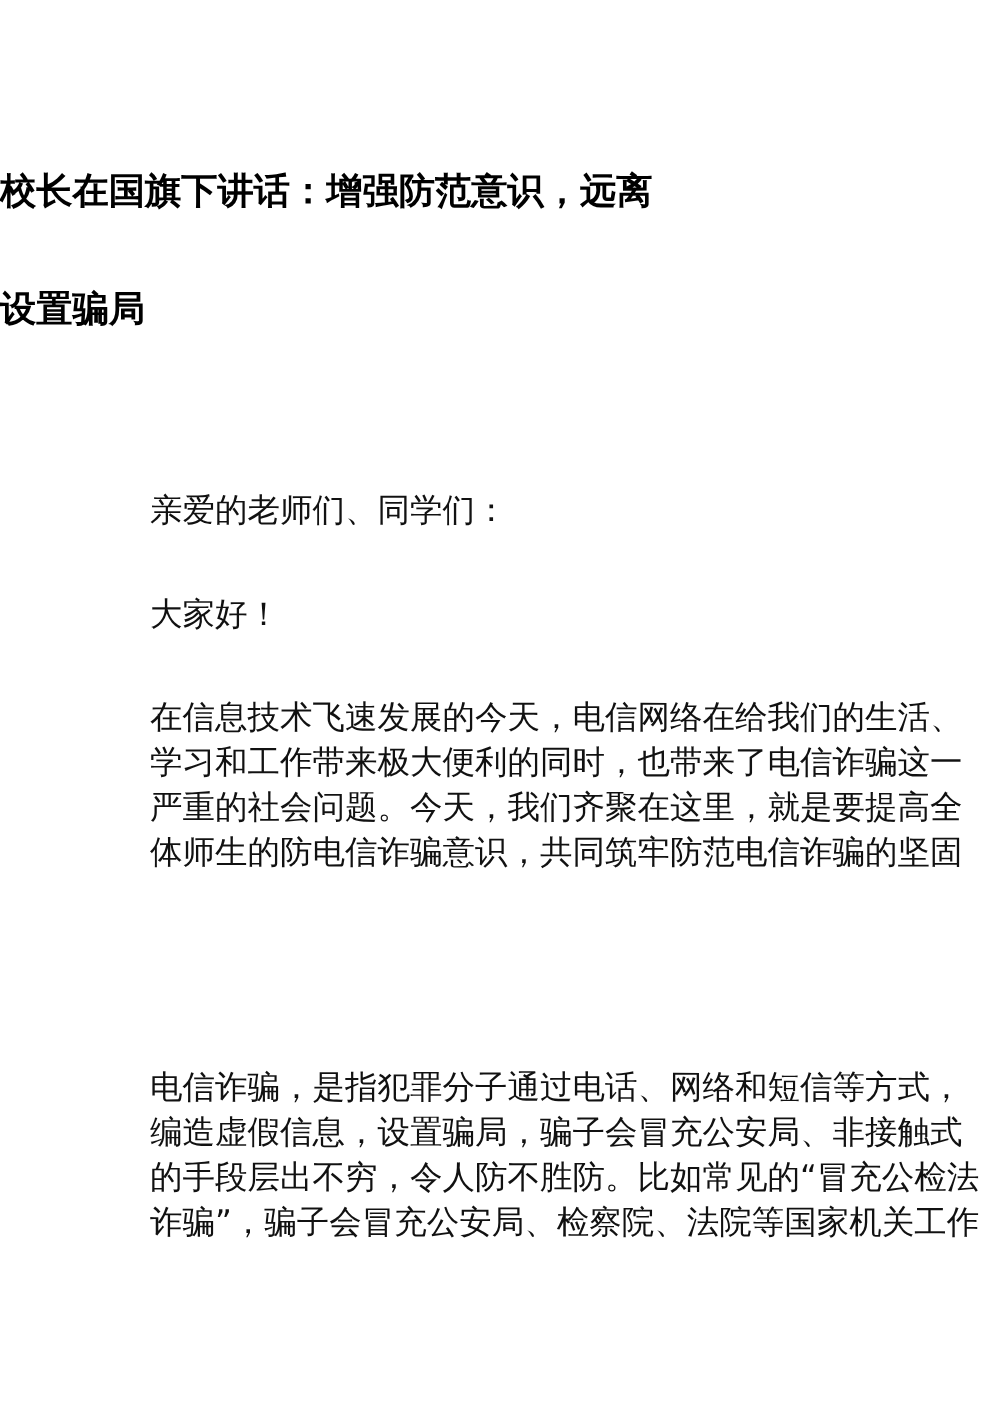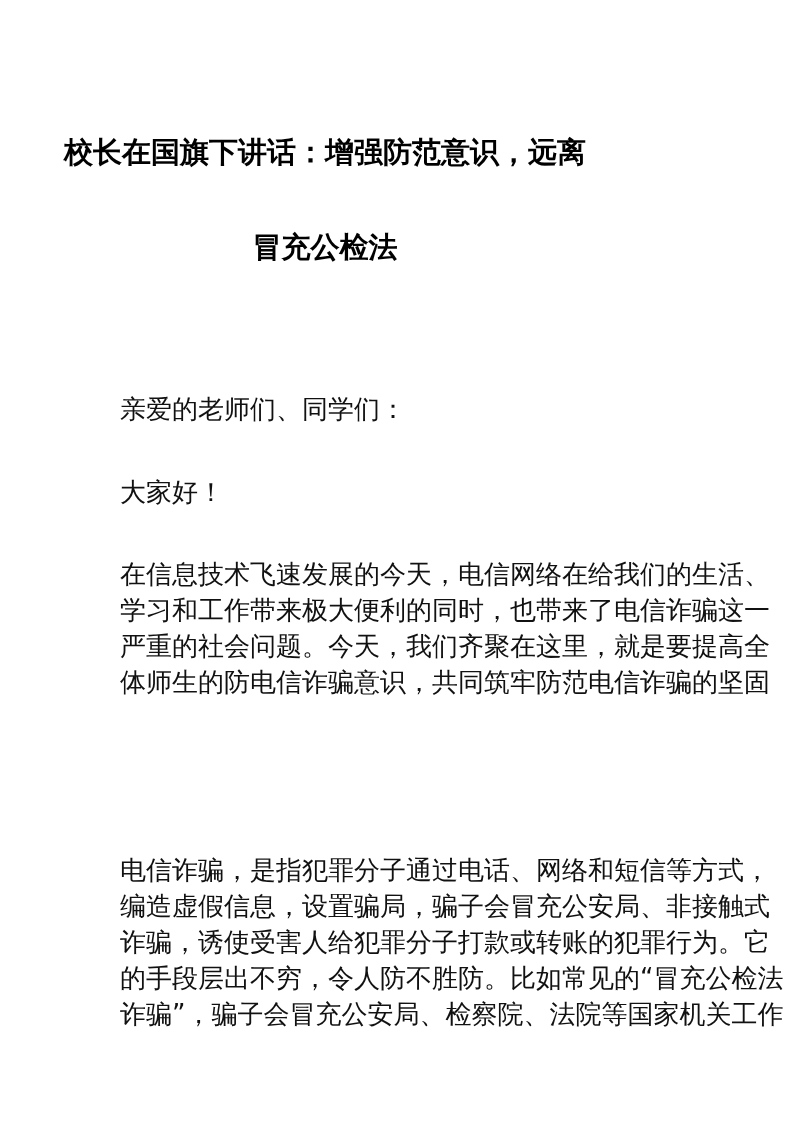--- a/index.html
+++ b/index.html
@@ -1,41 +1,40 @@
 <!DOCTYPE html>
 <html><head>
   <meta charset="utf-8">
   <style>
     html, body { margin: 0; padding: 0; background: #ffffff; }
     body { width: 793px; height: 1122px; overflow: hidden; position: relative;
       font-family: "DejaVu Sans", "Liberation Sans", sans-serif; color: #111111; }
-    .title { position: absolute; left: 0; width: 650px; text-align: center;
+    .title { position: absolute; left: 0; width: 650px; text-align: left;
       font-weight: bold; font-size: 29px; letter-spacing: 0px; color: #000; }
     .t1 { top: 133px; }
     .t2 { top: 228px; }
     .p { position: absolute; left: 120px; width: 560px; font-size: 26px; line-height: 36px; letter-spacing: 0px; }
     .line { display: block; white-space: nowrap; height: 36px; }
   </style>
 </head>
 <body>
 
 <div>
   <div class="title t1">校长在国旗下讲话：增强防范意识，远离</div>
-  <div class="title t2">冒充公检法</div>
+  <div class="title t2">设置骗局</div>
 
   <div class="p" style="top:391px;">亲爱的老师们、同学们：</div>
   <div class="p" style="top:474px;">大家好！</div>
 
   <div class="p" style="top:556px;">
     <span class="line">在信息技术飞速发展的今天，电信网络在给我们的生活、</span>
     <span class="line">学习和工作带来极大便利的同时，也带来了电信诈骗这一</span>
     <span class="line">严重的社会问题。今天，我们齐聚在这里，就是要提高全</span>
     <span class="line">体师生的防电信诈骗意识，共同筑牢防范电信诈骗的坚固</span>
   </div>
 
   <div class="p" style="top:852px;">
     <span class="line">电信诈骗，是指犯罪分子通过电话、网络和短信等方式，</span>
     <span class="line">编造虚假信息，设置骗局，骗子会冒充公安局、非接触式</span>
-    <span class="line">诈骗，诱使受害人给犯罪分子打款或转账的犯罪行为。它</span>
     <span class="line">的手段层出不穷，令人防不胜防。比如常见的“冒充公检法</span>
     <span class="line">诈骗”，骗子会冒充公安局、检察院、法院等国家机关工作</span>
   </div>
 </div>
 
 </body></html>

